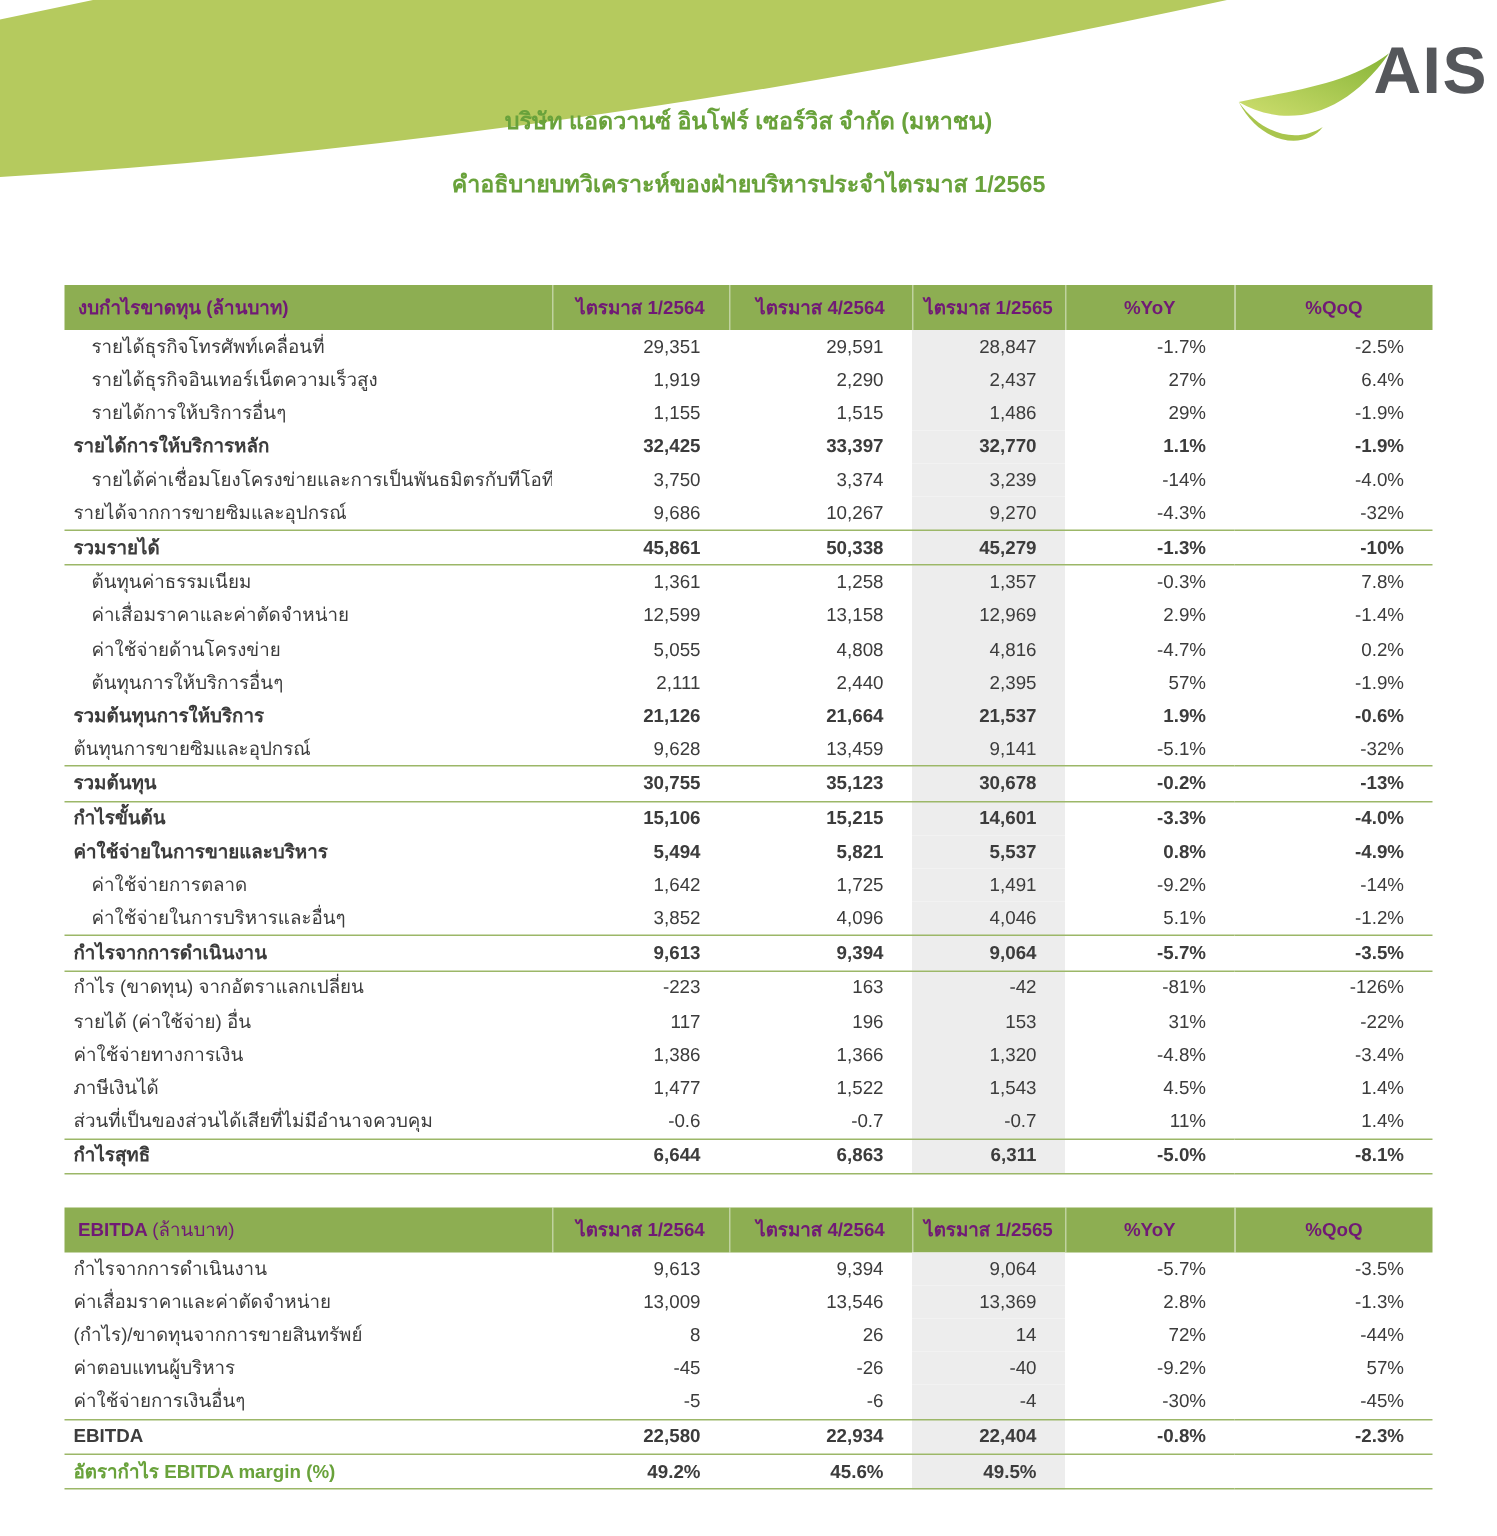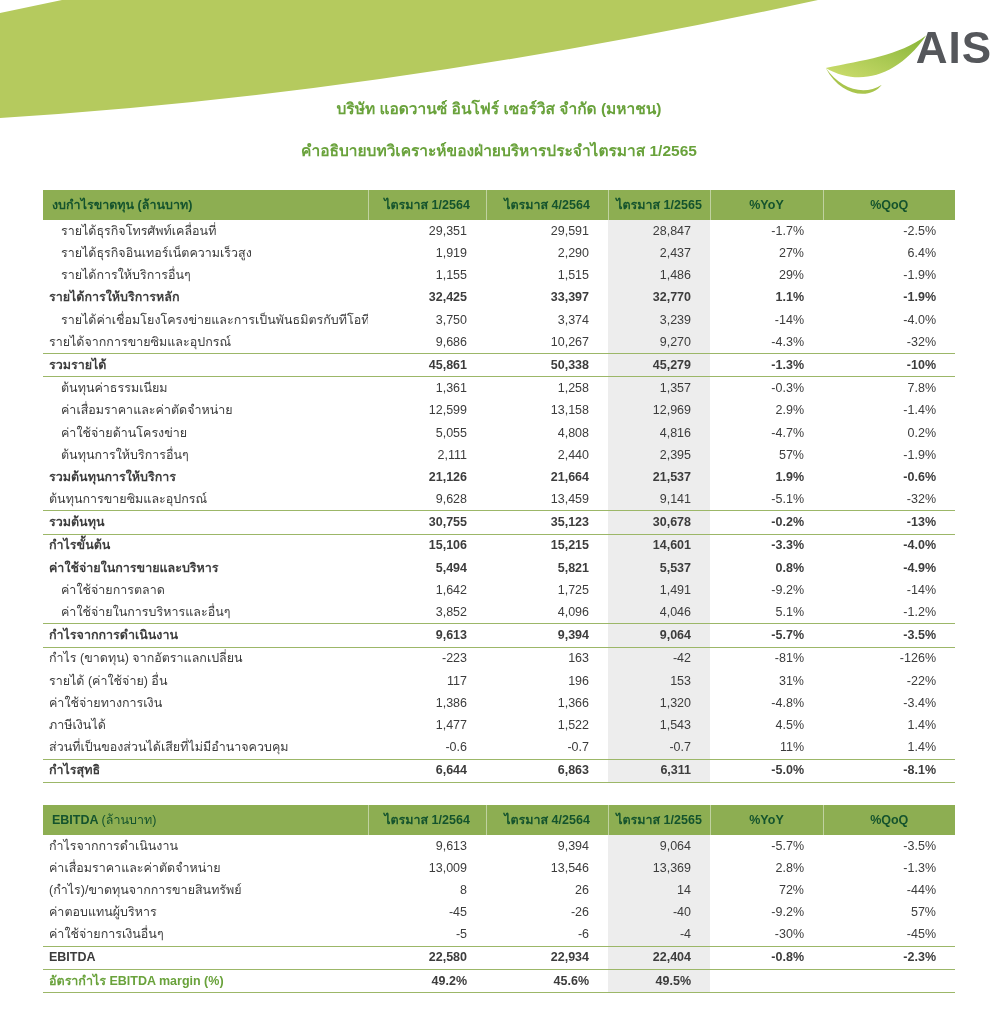--- a/index.html
+++ b/index.html
@@ -13,33 +13,33 @@
   
   header { position:relative; height:178px; }
   .band-svg { position:absolute; top:0; left:0; display:block; }
   .logo { position:absolute; top:26px; right:6px; display:flex; align-items:flex-start; }
   .logo-swoosh { display:block; }
   .logo-text {
     font-size:44px; font-weight:bold; color:#55575b; line-height:1;
     letter-spacing:1px; margin-left:-16px; margin-bottom:4px;
   }
   .titles {
-    position:absolute; top:96px; left:0; right:0; text-align:center;
+    position:absolute; top:68px; left:0; right:0; text-align:center;
     color:#69a23b; font-weight:bold; font-size:15.5px;
   }
   .titles .t-line { margin-bottom:17px; }
 
   
   table.fin {
     border-collapse:collapse; table-layout:fixed;
     margin:12px 0 0 43px; width:912px; font-size:12.5px;
   }
   table.fin.second { margin-top:22px; }
   thead th {
-    background:#8dae52; color:#14532d; height:30px; font-weight:bold;
+    background:#8dae52; color:#701a75; height:30px; font-weight:bold;
     text-align:center; font-size:12.5px; padding:0;
     border-left:1px solid rgba(255,255,255,0.45);
   }
   thead th.title-cell { text-align:left; padding-left:9px; border-left:none; }
   thead th .hunit { font-weight:normal; }
   table.fin-pnl thead th .hunit { font-weight:bold; }
   tbody td { height:22.2px; padding:0; line-height:1; }
   tbody td.label { padding-left:6px; white-space:nowrap; overflow:hidden; }
   tbody tr.indent td.label { padding-left:18px; }
   tbody td.num { text-align:right; padding-right:19px; }

